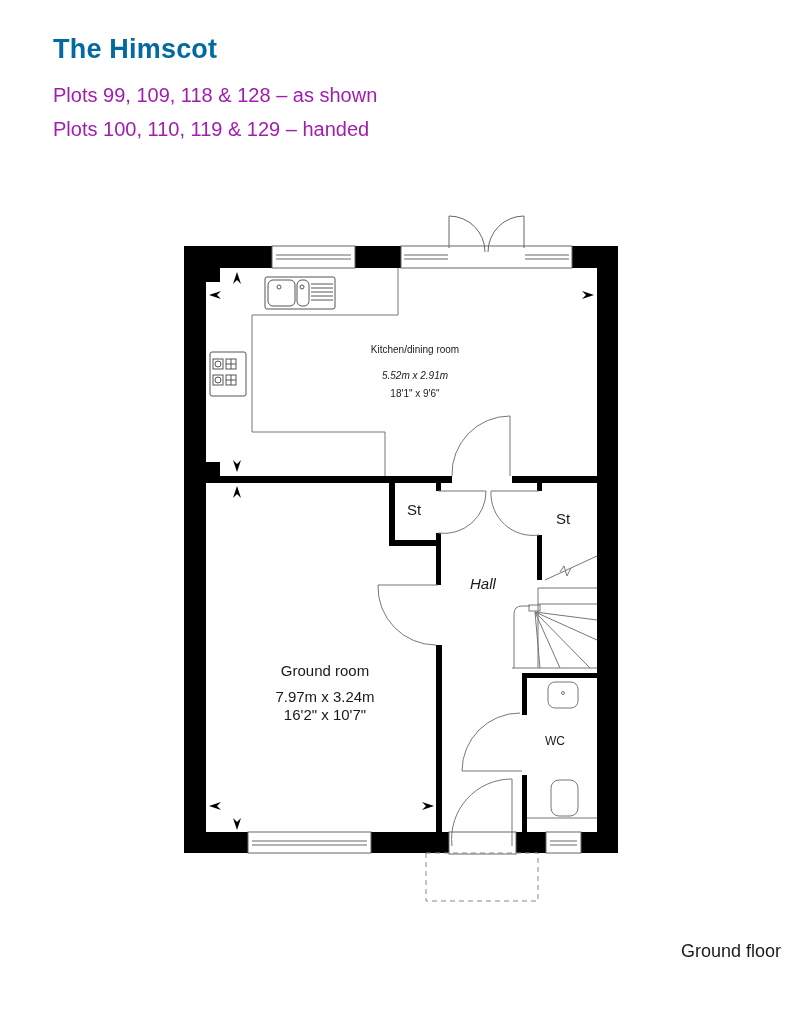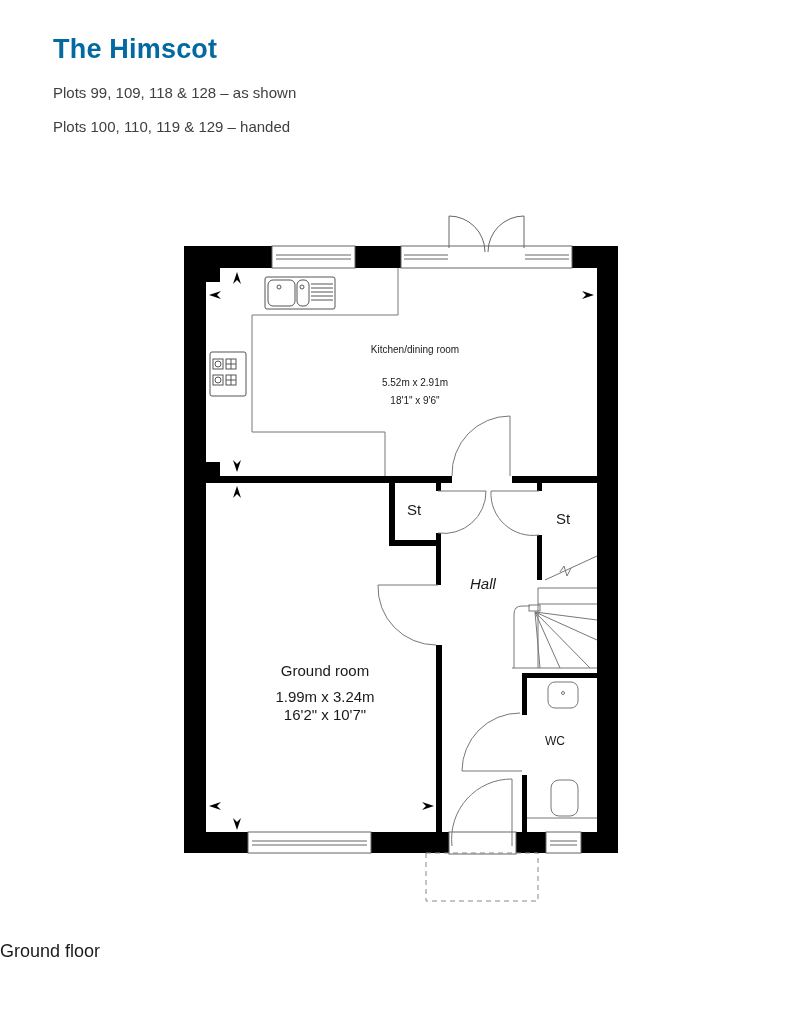--- a/index.html
+++ b/index.html
@@ -1,21 +1,21 @@
 <!DOCTYPE html>
 <html><head>
 <meta charset="utf-8">
 <style>
   html, body { margin: 0; padding: 0; background: #ffffff; }
   body { width: 800px; height: 1036px; position: relative; overflow: hidden; font-family: "Liberation Sans", "DejaVu Sans", sans-serif; color: #1a1a1a; }
   .title { position: absolute; left: 53px; top: 34px; font-size: 27px; font-weight: bold; color: #0369a1; letter-spacing: 0.2px; }
-  .sub { position: absolute; left: 53px; font-size: 15px; color: #404040; }
+  .sub { position: absolute; left: 53px; font-size: 20px; color: #a21caf; }
   .sub1 { top: 84px; }
   .sub2 { top: 118px; text-align: center; }
-  .caption { position: absolute; left: 0; width: 781px; top: 941px; text-align: left; font-size: 18px; color: #1a1a1a; }
+  .caption { position: absolute; left: 0; width: 781px; top: 941px; text-align: right; font-size: 18px; color: #1a1a1a; }
   svg.plan { position: absolute; left: 0; top: 0; }
 </style>
 </head>
 <body>
 
 <div class="title">The Himscot</div>
 <div class="sub sub1">Plots 99, 109, 118 &amp; 128 – as shown</div>
 <div class="sub sub2">Plots 100, 110, 119 &amp; 129 – handed</div>
 
 <svg class="plan" width="800" height="1036" viewBox="0 0 800 1036">
@@ -154,27 +154,27 @@
     <path d="M237 472 l-4 -12 l4 4 l4 -4 z"></path>
     <path d="M237 486 l-4 12 l4 -4 l4 4 z"></path>
     <path d="M209 806 l12 -4 l-4 4 l4 4 z"></path>
     <path d="M434 806 l-12 -4 l4 4 l-4 4 z"></path>
     <path d="M237 830 l-4 -12 l4 4 l4 -4 z"></path>
   </g>
 </svg>
 
 <div style="position:absolute;left:300px;top:339px;width:230px;text-align:center;font-size:10px;line-height:22px;">
   <div>Kitchen/dining room</div>
-  <div style="margin-top:13px;line-height:18px;">5.52m x 2.91m</div>
+  <div style="margin-top:6px;line-height:18px;font-style:italic;">5.52m x 2.91m</div>
   <div style="line-height:18px;">18'1" x 9'6"</div>
 </div>
 
 <div style="position:absolute;left:220px;top:660px;width:210px;text-align:center;font-size:15px;line-height:22px;">
   <div>Ground room</div>
-  <div style="margin-top:6px;line-height:18px;">1.99m x 3.24m</div>
+  <div style="margin-top:6px;line-height:18px;">7.97m x 3.24m</div>
   <div style="line-height:18px;">16'2" x 10'7"</div>
 </div>
 
 <div style="position:absolute;left:470px;top:575px;font-size:15px;font-style:italic;">Hall</div>
 <div style="position:absolute;left:407px;top:501px;font-size:15px;">St</div>
 <div style="position:absolute;left:556px;top:510px;font-size:15px;">St</div>
 <div style="position:absolute;left:545px;top:734px;font-size:12px;">WC</div>
 
 <div class="caption">Ground floor</div>
 

